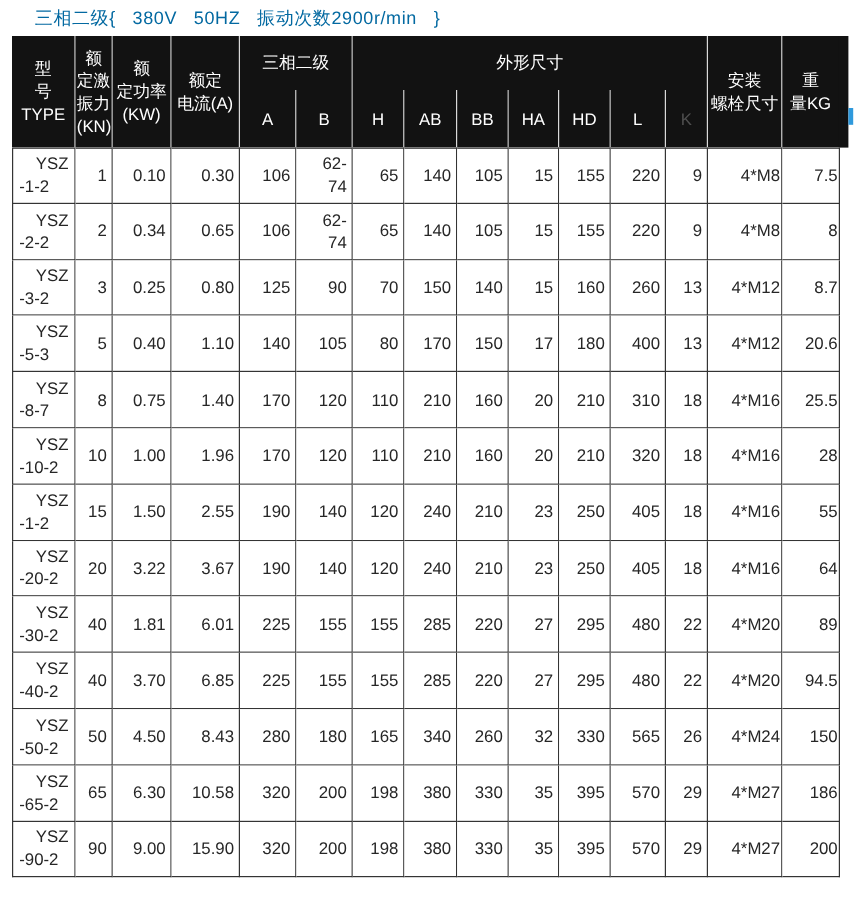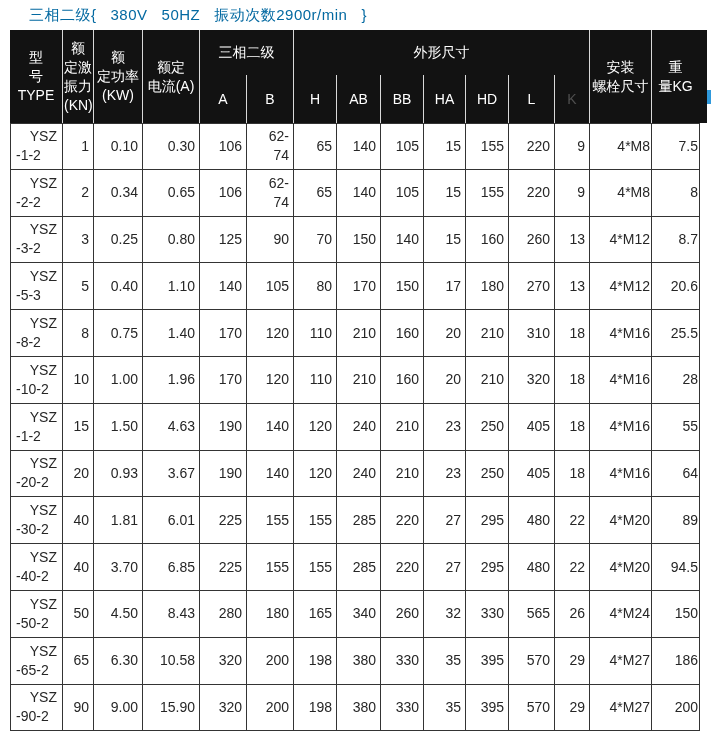--- a/index.html
+++ b/index.html
@@ -203,30 +203,30 @@
     <td>5</td>
     <td>0.40</td>
     <td>1.10</td>
     <td>140</td>
     <td class="colb">105</td>
     <td>80</td>
     <td>170</td>
     <td>150</td>
     <td>17</td>
     <td>180</td>
-    <td>270</td>
+    <td>400</td>
     <td>13</td>
     <td class="ctr">4*M12</td>
     <td class="ctr">20.6</td>
   </tr>
 
   <tr>
     <td class="model">
           <div class="line line0">YSZ</div>
-          <div class="line line1">-8-2</div>
+          <div class="line line1">-8-7</div>
         </td>
     <td>8</td>
     <td>0.75</td>
     <td>1.40</td>
     <td>170</td>
     <td class="colb">120</td>
     <td>110</td>
     <td>210</td>
     <td>160</td>
     <td>20</td>
@@ -258,41 +258,41 @@
     <td class="ctr">28</td>
   </tr>
 
   <tr>
     <td class="model">
           <div class="line line0">YSZ</div>
           <div class="line line1">-1-2</div>
         </td>
     <td>15</td>
     <td>1.50</td>
-    <td>4.63</td>
+    <td>2.55</td>
     <td>190</td>
     <td class="colb">140</td>
     <td>120</td>
     <td>240</td>
     <td>210</td>
     <td>23</td>
     <td>250</td>
     <td>405</td>
     <td>18</td>
     <td class="ctr">4*M16</td>
     <td class="ctr">55</td>
   </tr>
 
   <tr>
     <td class="model">
           <div class="line line0">YSZ</div>
           <div class="line line1">-20-2</div>
         </td>
     <td>20</td>
-    <td>0.93</td>
+    <td>3.22</td>
     <td>3.67</td>
     <td>190</td>
     <td class="colb">140</td>
     <td>120</td>
     <td>240</td>
     <td>210</td>
     <td>23</td>
     <td>250</td>
     <td>405</td>
     <td>18</td>

